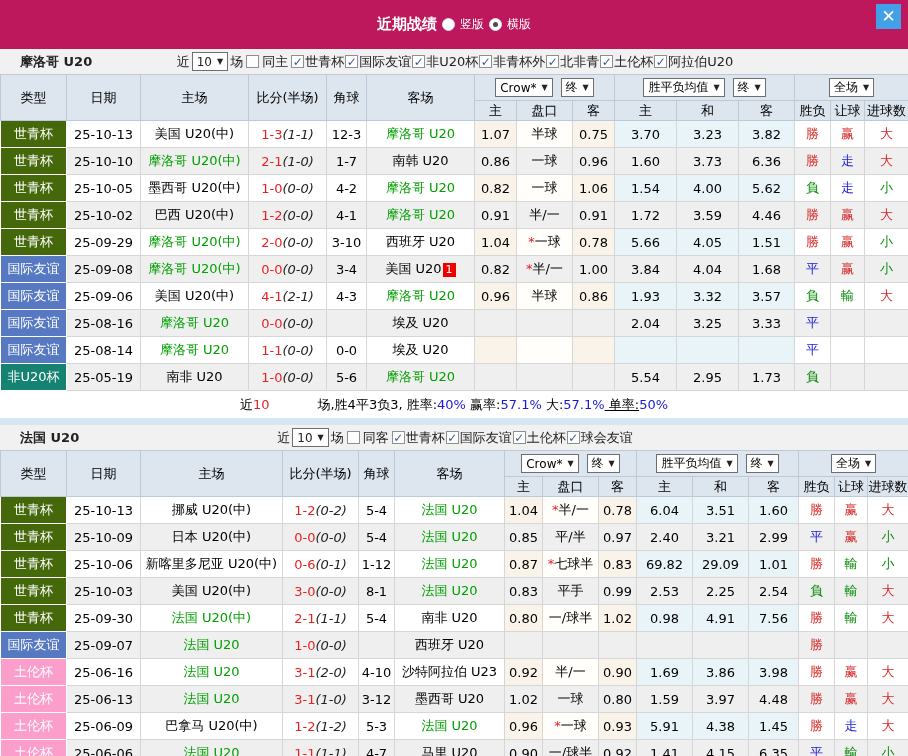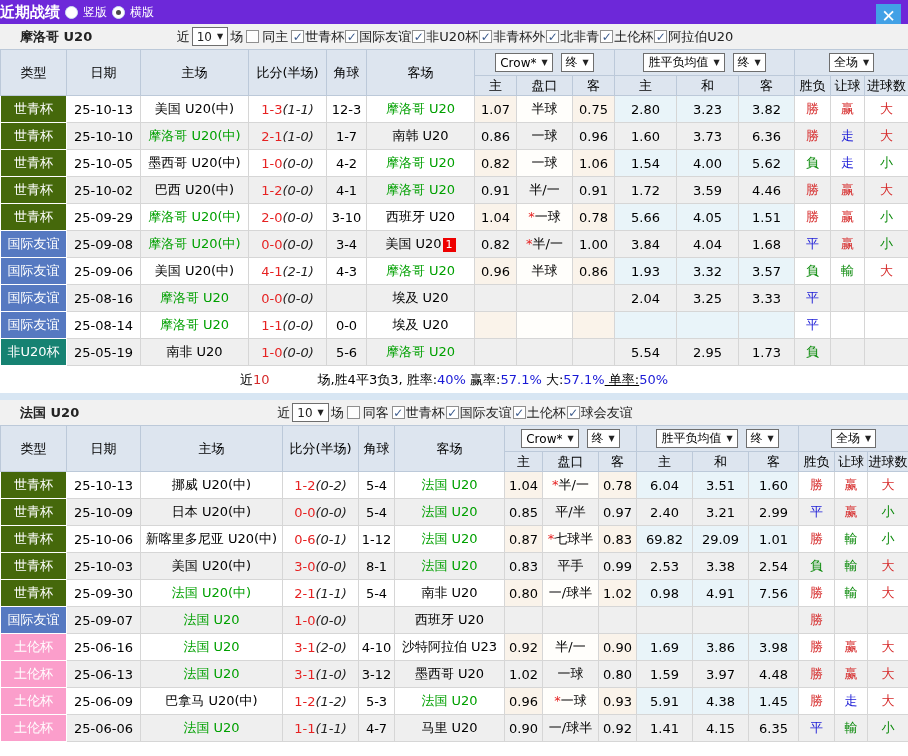--- a/index.html
+++ b/index.html
@@ -1,21 +1,21 @@
 <!DOCTYPE html>
 <html><head>
 <meta charset="utf-8">
 <style>
   * { margin:0; padding:0; box-sizing:border-box; }
   html,body { width:908px; height:756px; overflow:hidden; background:#fff;
     font-family:"DejaVu Sans","Liberation Sans",sans-serif; }
 
   
-  .titlebar { height:24px; background:#6d28d9; position:relative;
-    display:flex; align-items:center; justify-content:flex-start; color:#fff; }
+  .titlebar { height:49px; background:#be185d; position:relative;
+    display:flex; align-items:center; justify-content:center; color:#fff; }
   .titlebar-center { display:flex; align-items:center; gap:5px; }
   .tb-title { font-weight:bold; font-size:15px; }
   .radio { width:13px; height:13px; border-radius:50%; background:#fff;
     border:1px solid #cfe3f2; display:inline-block; position:relative; cursor:pointer; }
   .radio.sel::after { content:''; position:absolute; left:3px; top:3px;
     width:5px; height:5px; border-radius:50%; background:#4a4a4a; }
   .radio-label { font-size:12px; }
   .close-btn { position:absolute; right:7px; top:4px; width:25px; height:25px;
     background:#42A1E6; display:flex; align-items:center; justify-content:center;
     cursor:pointer; }
@@ -181,21 +181,21 @@
         <tr>
           <td class="type" style="background: rgb(69, 104, 11);">世青杯</td>
           <td>25-10-13</td>
           <td>美国 U20(中)</td>
           <td><span class="ft">1-3</span><span class="ht">(1-1)</span></td>
           <td>12-3</td>
           <td class="hl"><span>摩洛哥 U20</span></td>
           <td class="cream">1.07</td>
           <td class="hcap"><span>半球</span></td>
           <td class="cream">0.75</td>
-          <td class="avgc">2.80</td>
+          <td class="avgc">3.70</td>
           <td class="avgc">3.23</td>
           <td class="avgc">3.82</td>
           <td style="color: rgb(214, 42, 42);">勝</td>
           <td style="color: rgb(214, 42, 42);">赢</td>
           <td style="color: rgb(214, 42, 42);">大</td>
         </tr>
         <tr class="alt">
           <td class="type" style="background: rgb(69, 104, 11);">世青杯</td>
           <td>25-10-10</td>
           <td class="hl">摩洛哥 U20(中)</td>
@@ -515,21 +515,21 @@
           <td class="type" style="background: rgb(69, 104, 11);">世青杯</td>
           <td>25-10-03</td>
           <td>美国 U20(中)</td>
           <td><span class="ft">3-0</span><span class="ht">(0-0)</span></td>
           <td>8-1</td>
           <td class="hl"><span>法国 U20</span></td>
           <td class="cream">0.83</td>
           <td class="hcap"><span>平手</span></td>
           <td class="cream">0.99</td>
           <td class="avgc">2.53</td>
-          <td class="avgc">3.38</td>
+          <td class="avgc">2.25</td>
           <td class="avgc">2.54</td>
           <td style="color: rgb(11, 138, 11);">負</td>
           <td style="color: rgb(11, 138, 11);">輸</td>
           <td style="color: rgb(214, 42, 42);">大</td>
         </tr>
         <tr>
           <td class="type" style="background: rgb(69, 104, 11);">世青杯</td>
           <td>25-09-30</td>
           <td class="hl">法国 U20(中)</td>
           <td><span class="ft">2-1</span><span class="ht">(1-1)</span></td>

